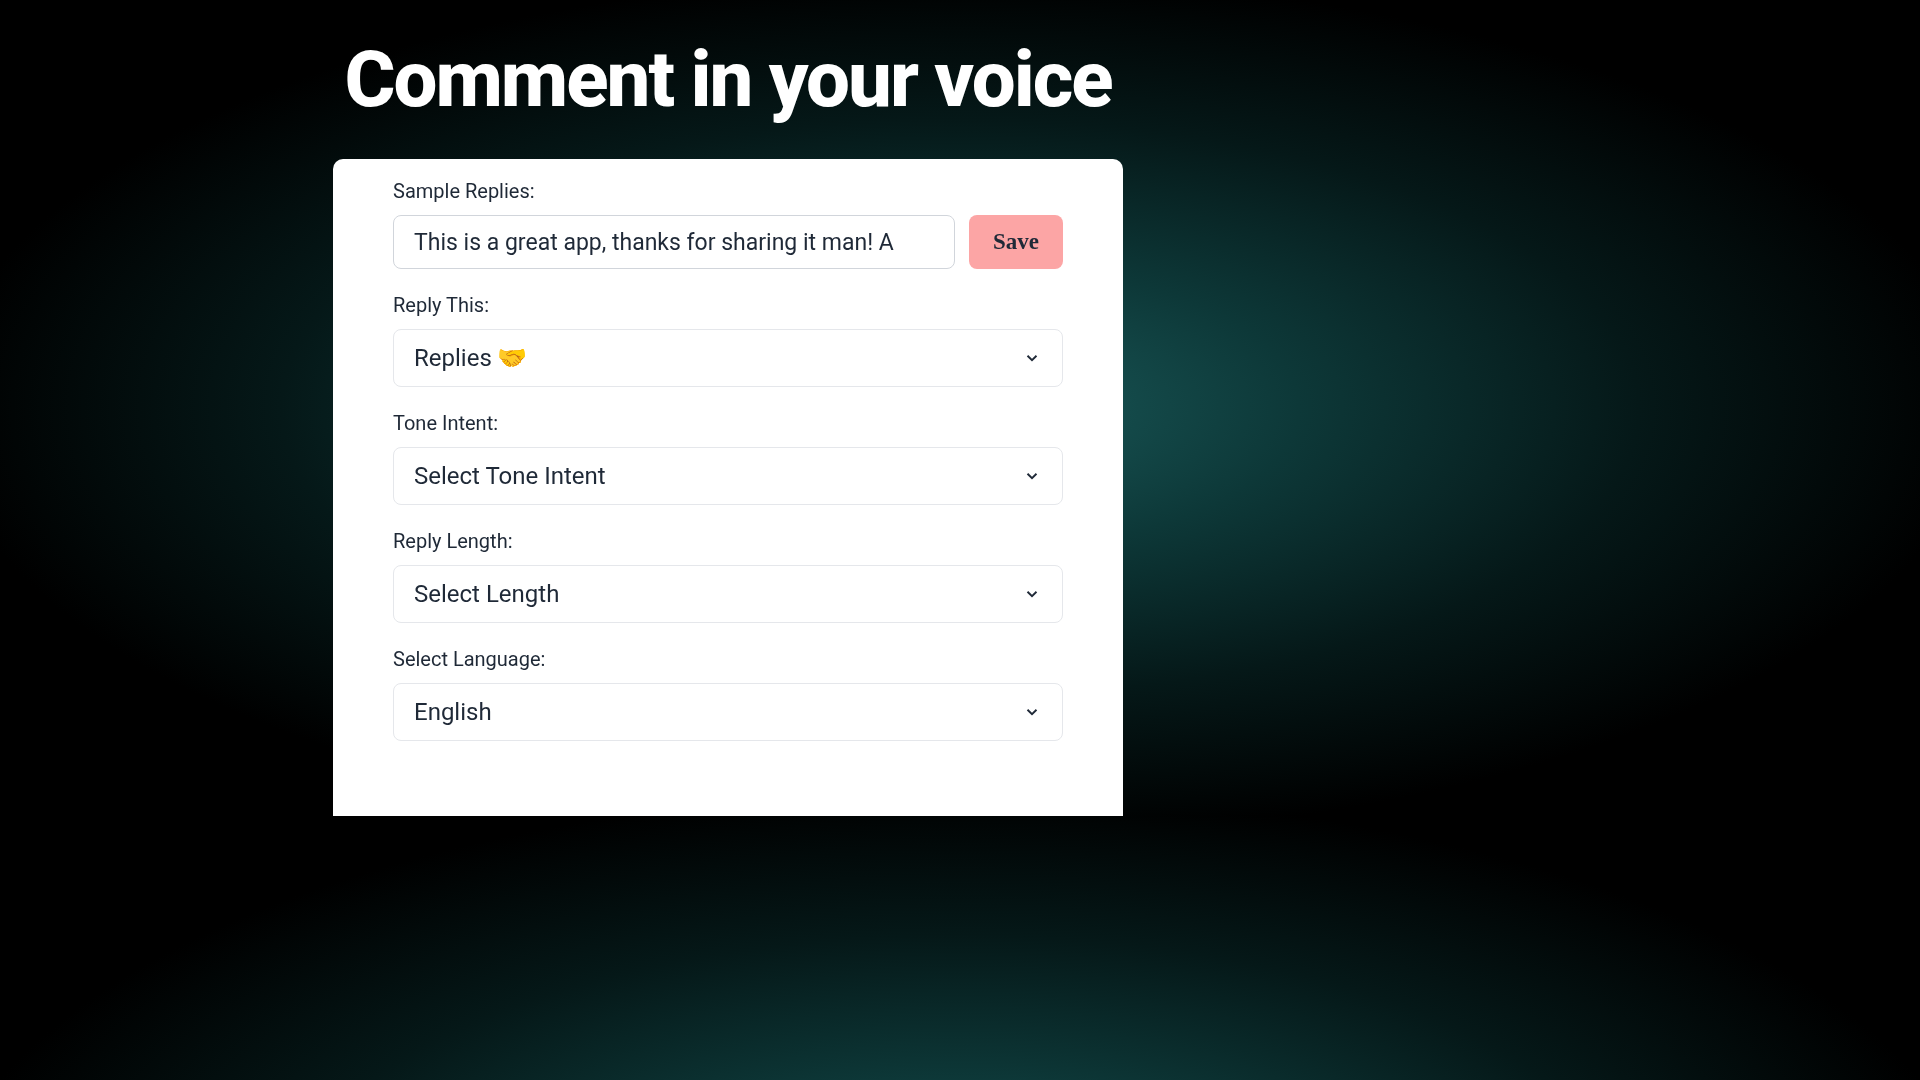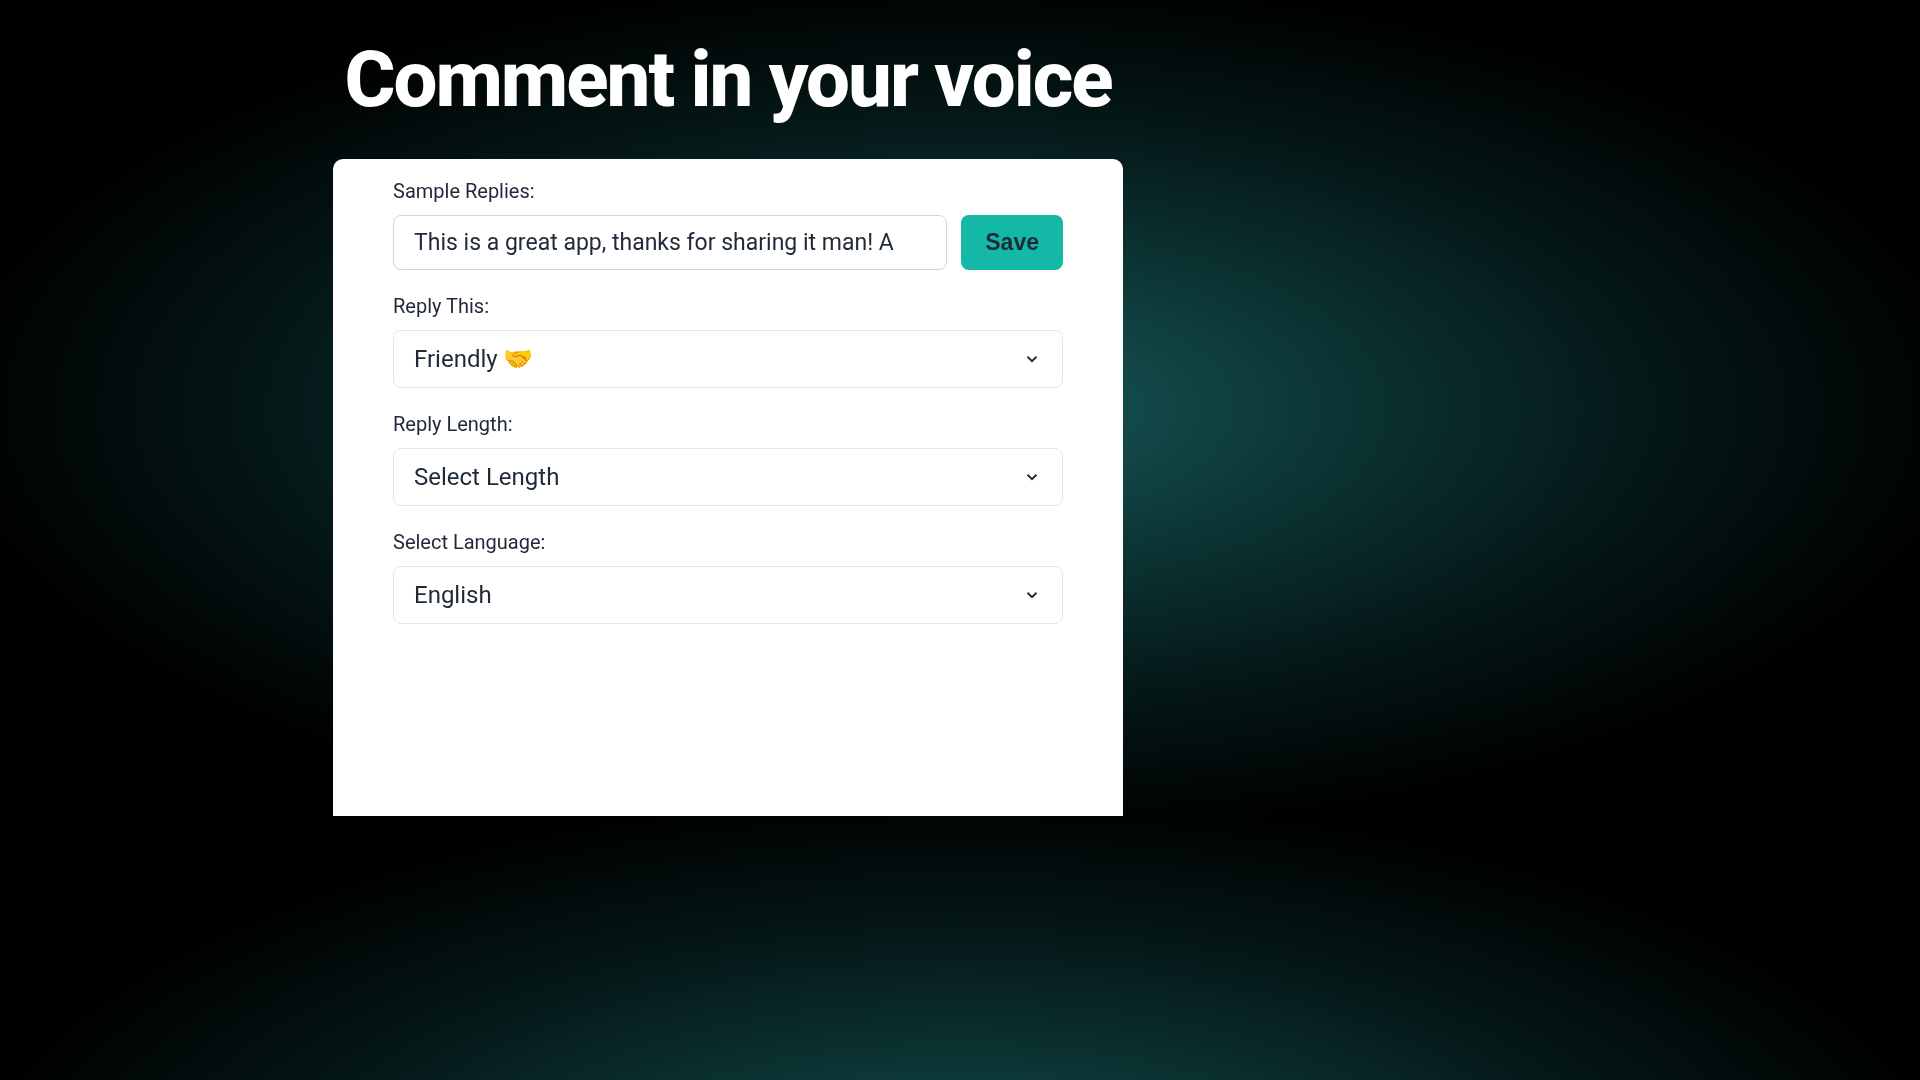--- a/index.html
+++ b/index.html
@@ -52,29 +52,29 @@
       border: 1px solid #d1d5db;
       border-radius: 8px;
       padding: 8px 20px;
       font-size: 23px;
       color: #1f2937;
       font-family: inherit;
       outline: none;
       background: #ffffff;
     }
     .save-button {
-      background: #14b8a6;
+      background: #fca5a5;
       border: none;
       border-radius: 8px;
       padding: 14px 24px;
       font-size: 23px;
       font-weight: 600;
       color: #1f2937;
       cursor: pointer;
-      font-family: Liberation Sans, sans-serif;
+      font-family: Liberation Serif, serif;
     }
     .select-wrapper {
       position: relative;
       border: 1px solid #e5e7eb;
       border-radius: 8px;
       padding: 14px 20px;
       display: flex;
       align-items: center;
       justify-content: space-between;
       cursor: pointer;
@@ -110,29 +110,40 @@
     <label class="field-label">Sample Replies:</label>
     <div class="input-row">
       <input type="text" class="text-input" value="This is a great app, thanks for sharing it man! A" style="">
       <button class="save-button">Save</button>
     </div>
   </div>
 
   <div class="field-group">
     <label class="field-label">Reply This:</label>
     <div class="select-wrapper">
-      <span class="select-value">Friendly 🤝</span>
+      <span class="select-value">Replies 🤝</span>
       <span class="chevron">
         <svg viewBox="0 0 24 24">
             <polyline points="6 9 12 15 18 9"></polyline>
           </svg>
       </span>
     </div>
   </div>
 
+  <div class="field-group">
+    <label class="field-label">Tone Intent:</label>
+    <div class="select-wrapper">
+      <span class="select-value">Select Tone Intent</span>
+      <span class="chevron">
+        <svg viewBox="0 0 24 24">
+            <polyline points="6 9 12 15 18 9"></polyline>
+          </svg>
+      </span>
+    </div>
+  </div>
 
   <div class="field-group">
     <label class="field-label">Reply Length:</label>
     <div class="select-wrapper">
       <span class="select-value">Select Length</span>
       <span class="chevron">
         <svg viewBox="0 0 24 24">
             <polyline points="6 9 12 15 18 9"></polyline>
           </svg>
       </span>

